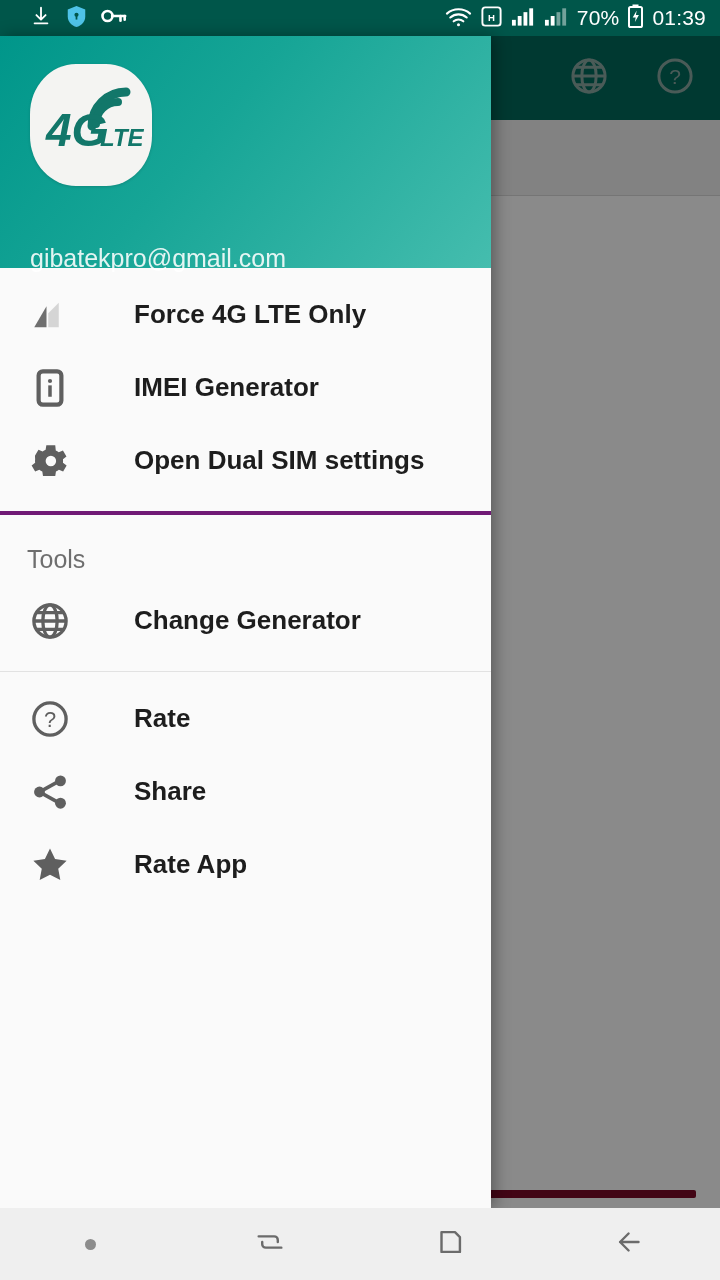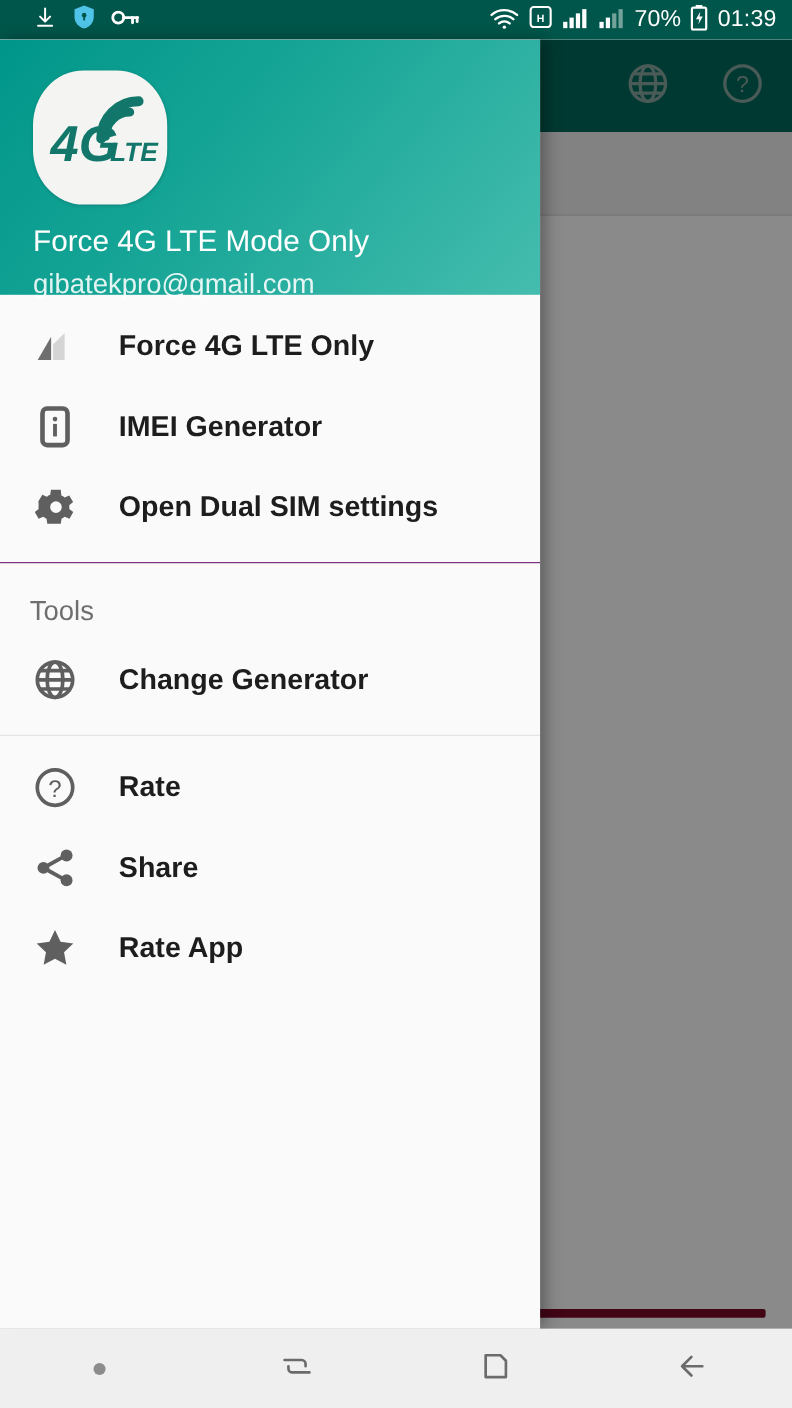--- a/index.html
+++ b/index.html
@@ -106,38 +106,38 @@
     font-size:27px; color:#ffffff; font-weight:400;
     white-space:nowrap;
   }
   #drawer-subtitle {
     position:absolute; left:30px; top:208px;
     font-size:25px; color:rgba(255,255,255,0.88); font-weight:400;
     white-space:nowrap;
   }
 
   .menu-group { padding:10px 0 14px 0; }
-  .menu-group.bordered-top { border-top:1px solid #701a75; }
+  .menu-group.bordered-top { border-top:4px solid #701a75; }
   .menu-group.bordered-bottom { border-bottom:1px solid #e2e2e2; }
 
   .group-label {
     font-size:25px; color:#6e6e6e;
     padding:20px 0 10px 27px;
   }
   .menu-item {
     display:flex; align-items:center;
     height:73px; padding-left:27px;
   }
   .mi-icon {
     width:46px; min-width:46px; height:46px;
     display:flex; align-items:center; justify-content:center;
   }
   .mi-label {
     font-size:26px; font-weight:bold; color:#1d1d1d;
-    margin-left:35px; white-space:nowrap;
+    margin-left:61px; white-space:nowrap;
   }
 
   
   #nav-bar {
     position:absolute; bottom:0; left:0;
     width:720px; height:72px;
     background:#efefef;
     display:flex; align-items:center;
   }
   .nav-btn {
@@ -260,21 +260,20 @@
     <div id="drawer-header">
       <div id="app-logo">
         <svg width="122" height="122" viewBox="0 0 122 122">
           <path d="M84 22c4.5 4.5 8.2 8.2 12.2 12.2" stroke="none" fill="none"></path>
           <path d="M62 70 A34 34 0 0 1 96 36" fill="none" stroke="#12776a" stroke-width="9" stroke-linecap="round" transform="translate(0,-8)"></path>
           <path d="M66 66 A22 22 0 0 1 88 44" fill="none" stroke="#12776a" stroke-width="8" stroke-linecap="round" transform="translate(0,-6)"></path>
           <text x="16" y="82" font-size="46" font-weight="bold" font-style="italic" fill="#12776a" font-family="Liberation Sans, sans-serif">4G</text>
           <text x="70" y="82" font-size="24" font-weight="bold" font-style="italic" fill="#12776a" font-family="Liberation Sans, sans-serif">LTE</text>
         </svg>
       </div>
-      <div id="drawer-title">Force 4G LTE Mode Only</div>
       <div id="drawer-subtitle">gibatekpro@gmail.com</div>
     </div>
 
     <div class="menu-group">
       <div class="menu-item">
         <span class="mi-icon">
           <svg width="42" height="42" viewBox="0 0 24 24">
               <path d="M3 19h7V7z" fill="#6f6f6f"></path>
               <path d="M11 19h6V5l-6 6z" fill="#d5d5d5"></path>
             </svg>

